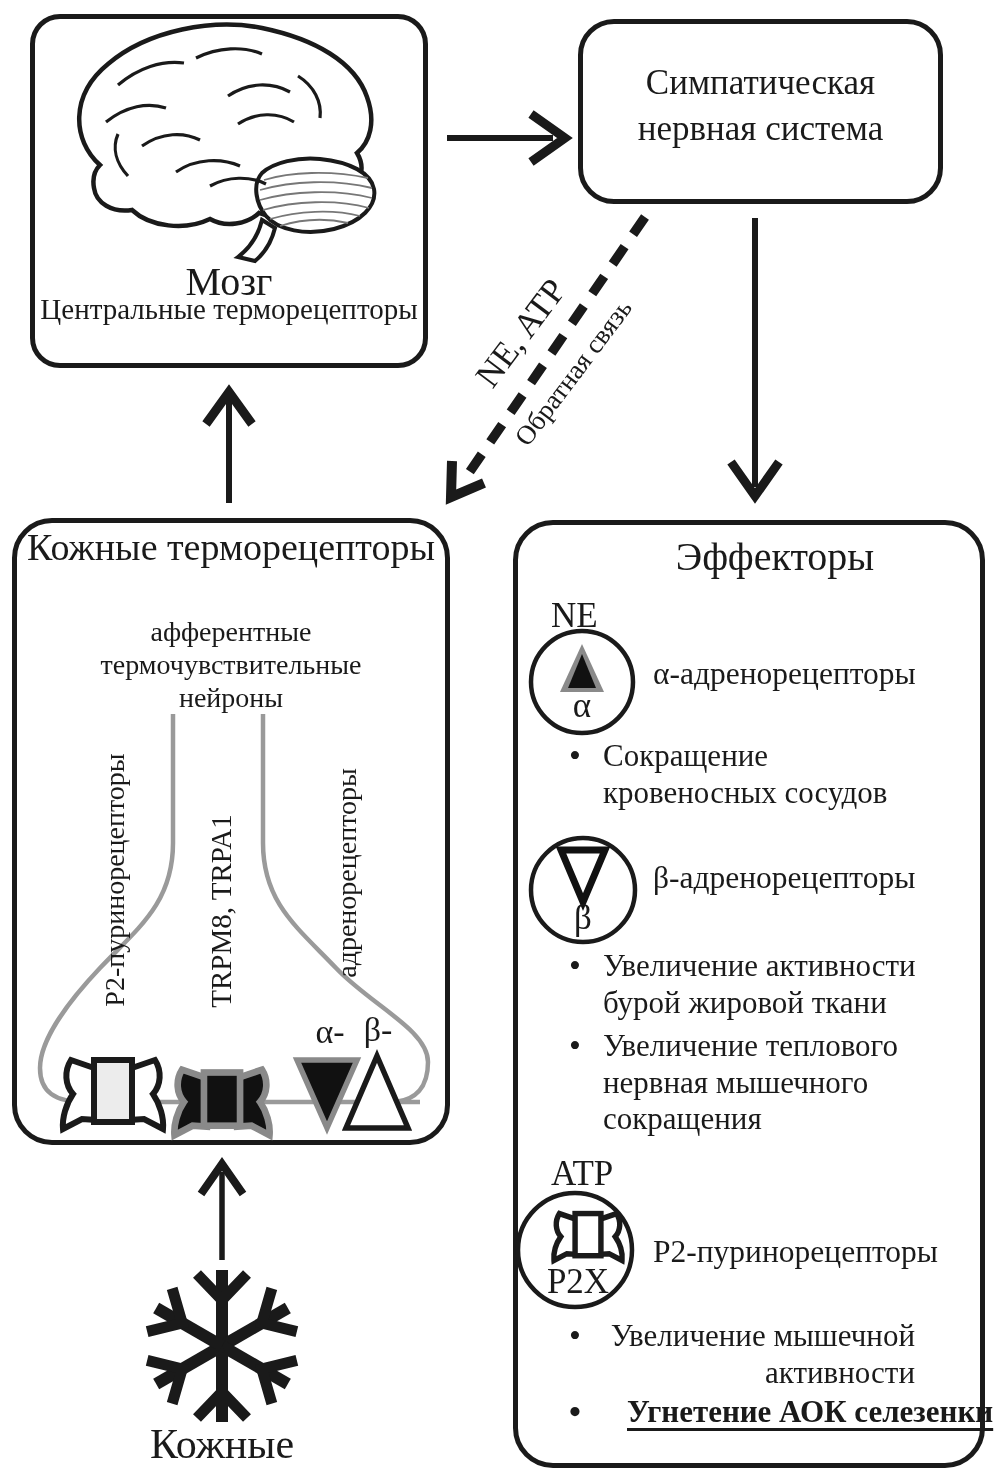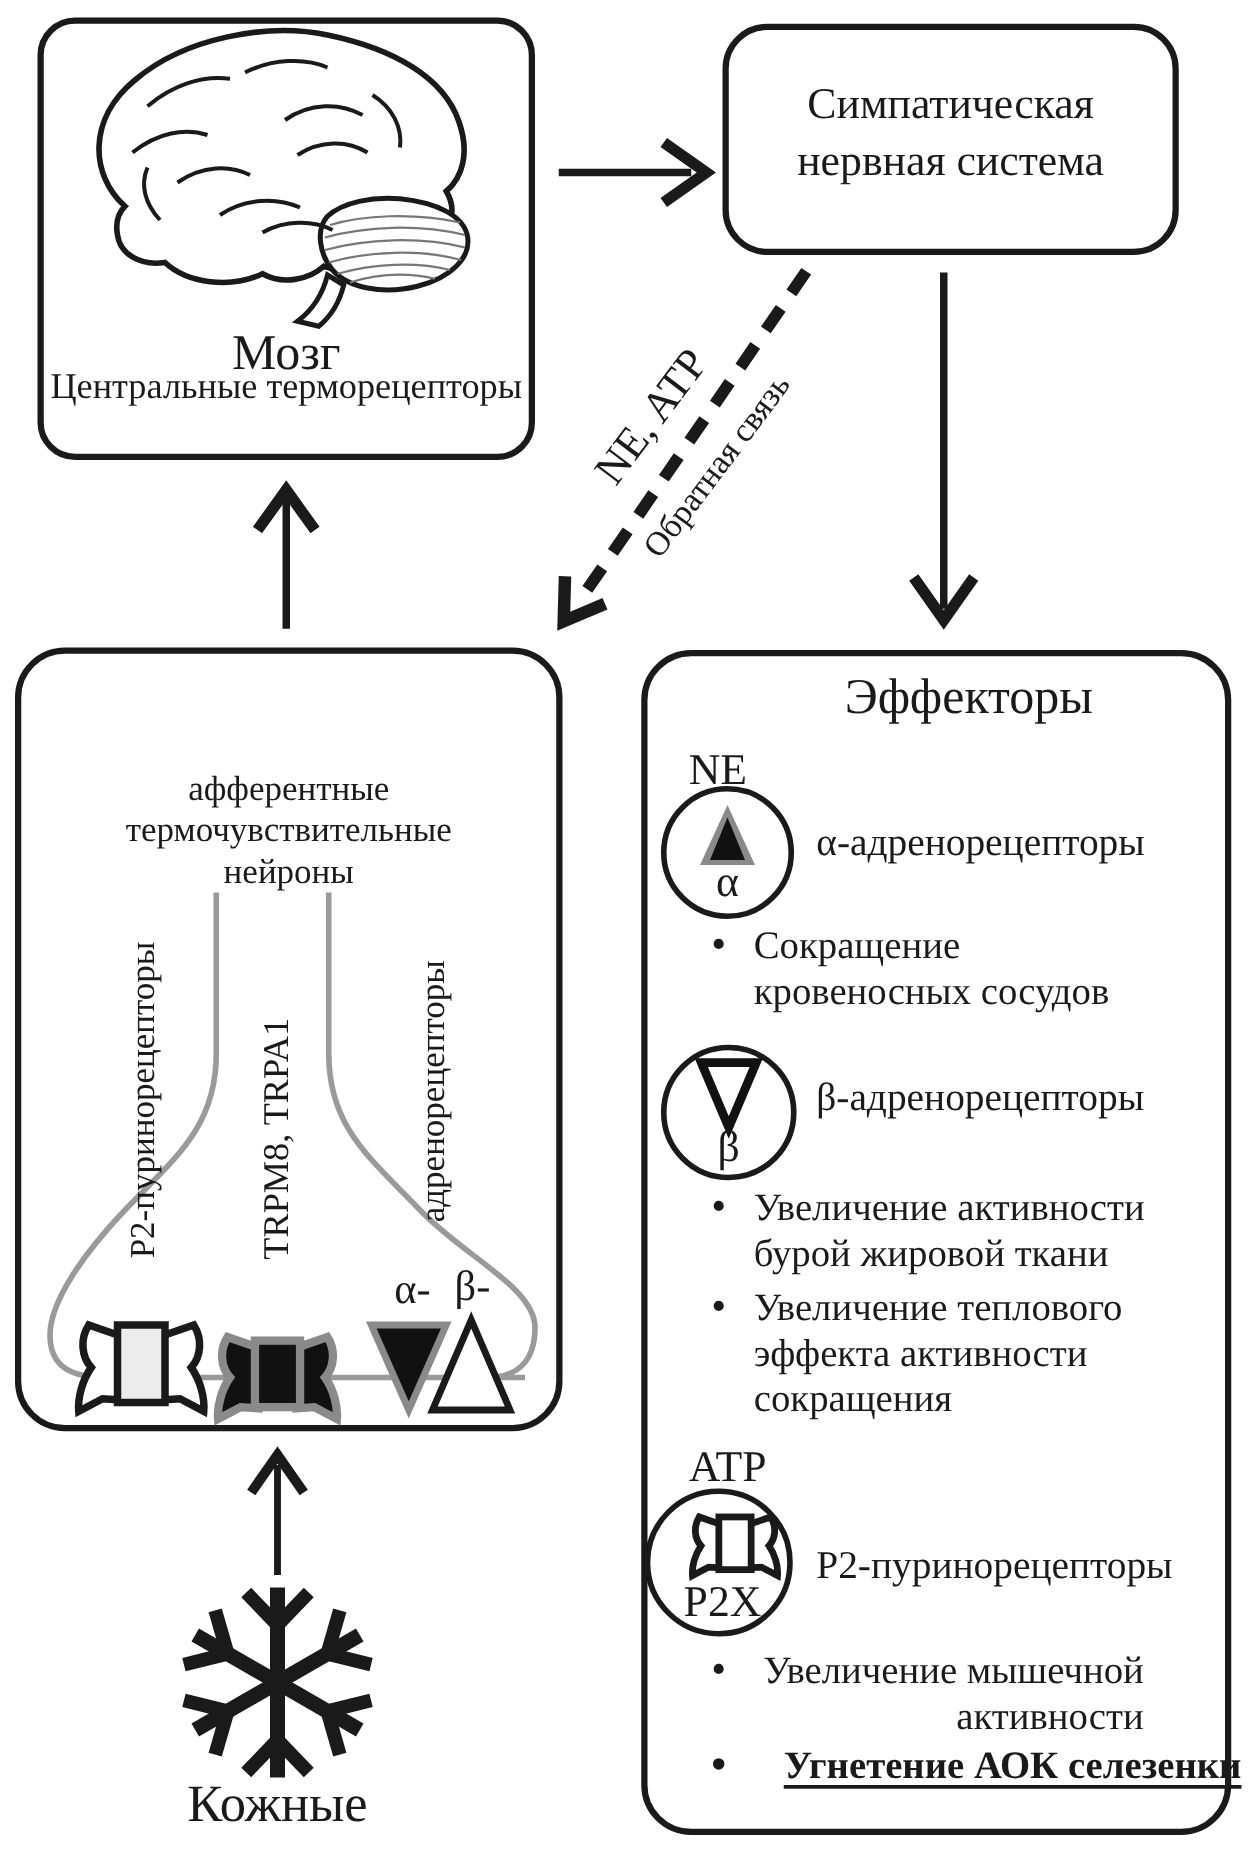--- a/index.html
+++ b/index.html
@@ -181,40 +181,41 @@
   </svg>
 
   <div class="t center brain-title">Мозг</div>
   <div class="t center brain-sub">Центральные терморецепторы</div>
 
   <div class="t center sns-title">Симпатическая нервная система</div>
 
   <div class="t center fb-top">NE, ATP</div>
   <div class="t center fb-bottom">Обратная связь</div>
 
+  <div class="t center skin-title">Кожные терморецепторы</div>
   <div class="t center skin-sub">афферентные термочувствительные нейроны</div>
   <div class="t center vlabel lbl-p2">Р2-пуринорецепторы</div>
   <div class="t center vlabel lbl-trp">TRPM8, TRPA1</div>
   <div class="t center vlabel lbl-adr">адренорецепторы</div>
   <div class="t center lbl-alpha">α-</div>
   <div class="t center lbl-beta">β-</div>
 
   <div class="t center cold">Кожные</div>
 
   <div class="t center eff-title">Эффекторы</div>
 
   <div class="t lig-ne">NE</div>
   <div class="t sym sym-a">α</div>
   <div class="t rname rn-a">α-адренорецепторы</div>
   <div class="t bullet b1">Сокращение кровеносных сосудов</div>
 
   <div class="t sym sym-b">β</div>
   <div class="t rname rn-b">β-адренорецепторы</div>
   <div class="t bullet b2">Увеличение активности бурой жировой ткани</div>
-  <div class="t bullet b3">Увеличение теплового эффекта активности сокращения</div>
+  <div class="t bullet b3">Увеличение теплового нервная мышечного сокращения</div>
 
   <div class="t lig-atp">ATP</div>
   <div class="t sym sym-p2x">P2X</div>
   <div class="t rname rn-p2">Р2-пуринорецепторы</div>
   <div class="t bullet b4">Увеличение мышечной активности</div>
   <div class="t bullet b5"><span class="u">Угнетение АОК селезенки</span></div>
 
 </div>
 
 </body></html>

